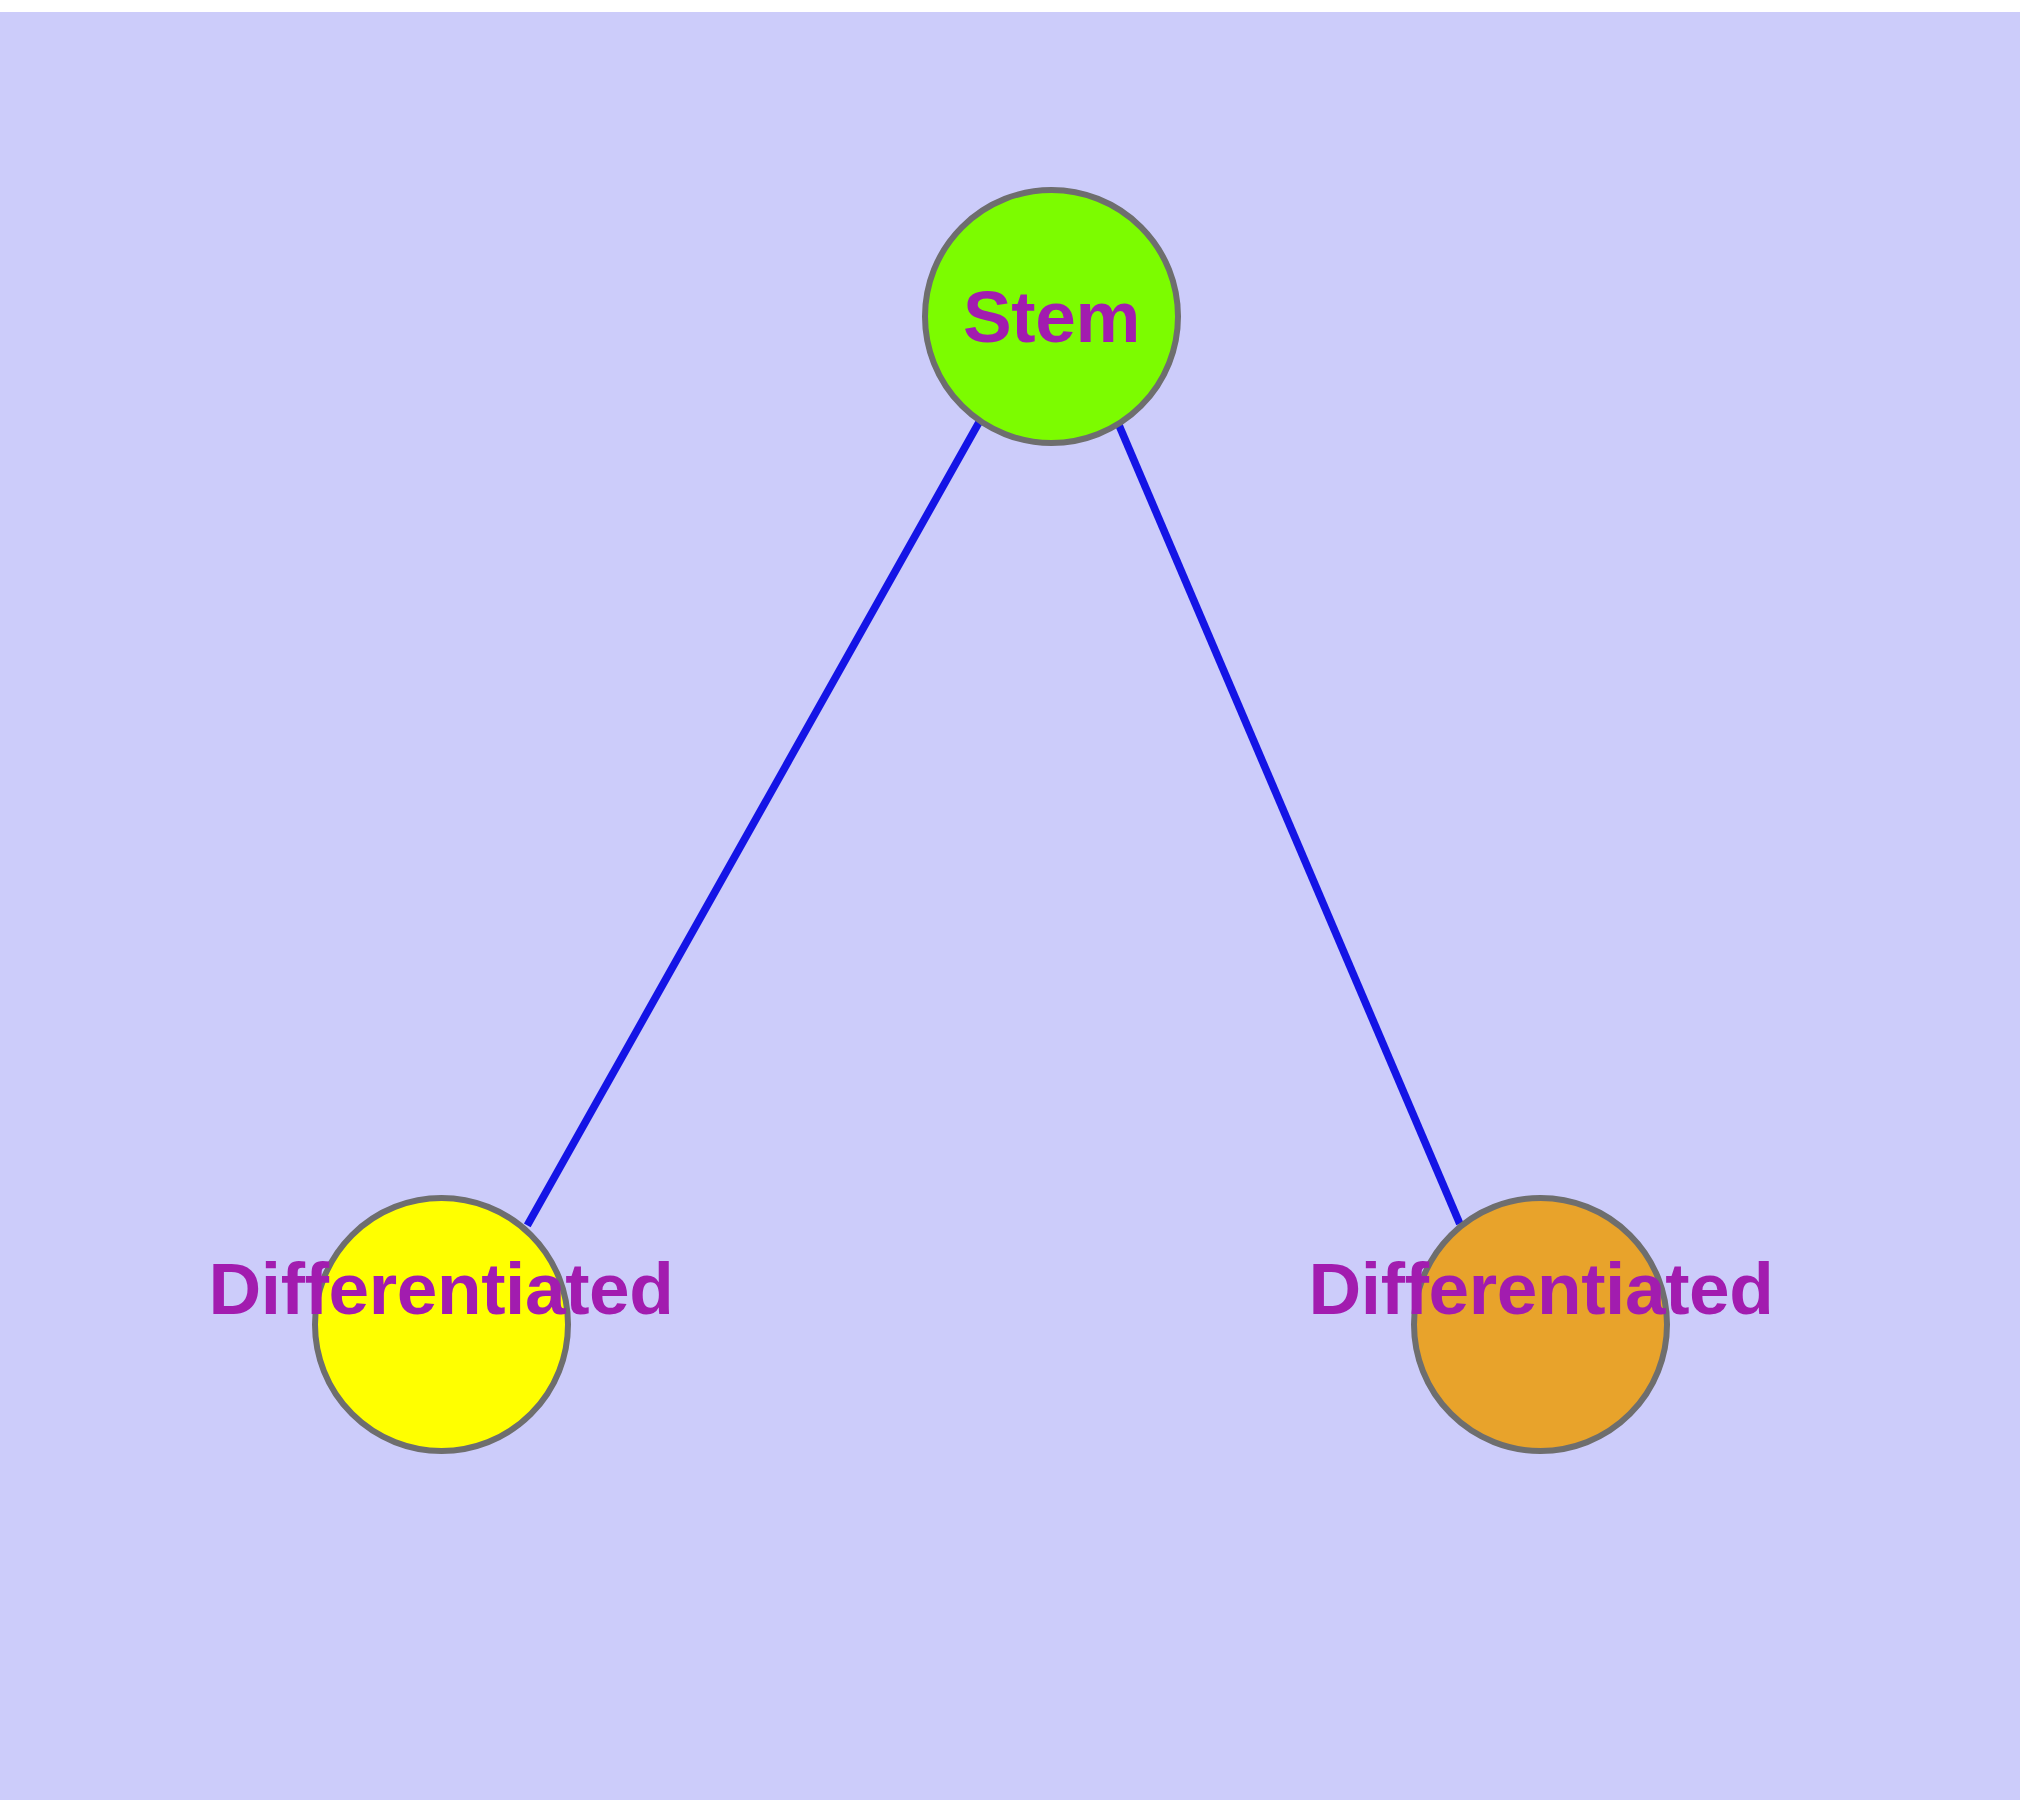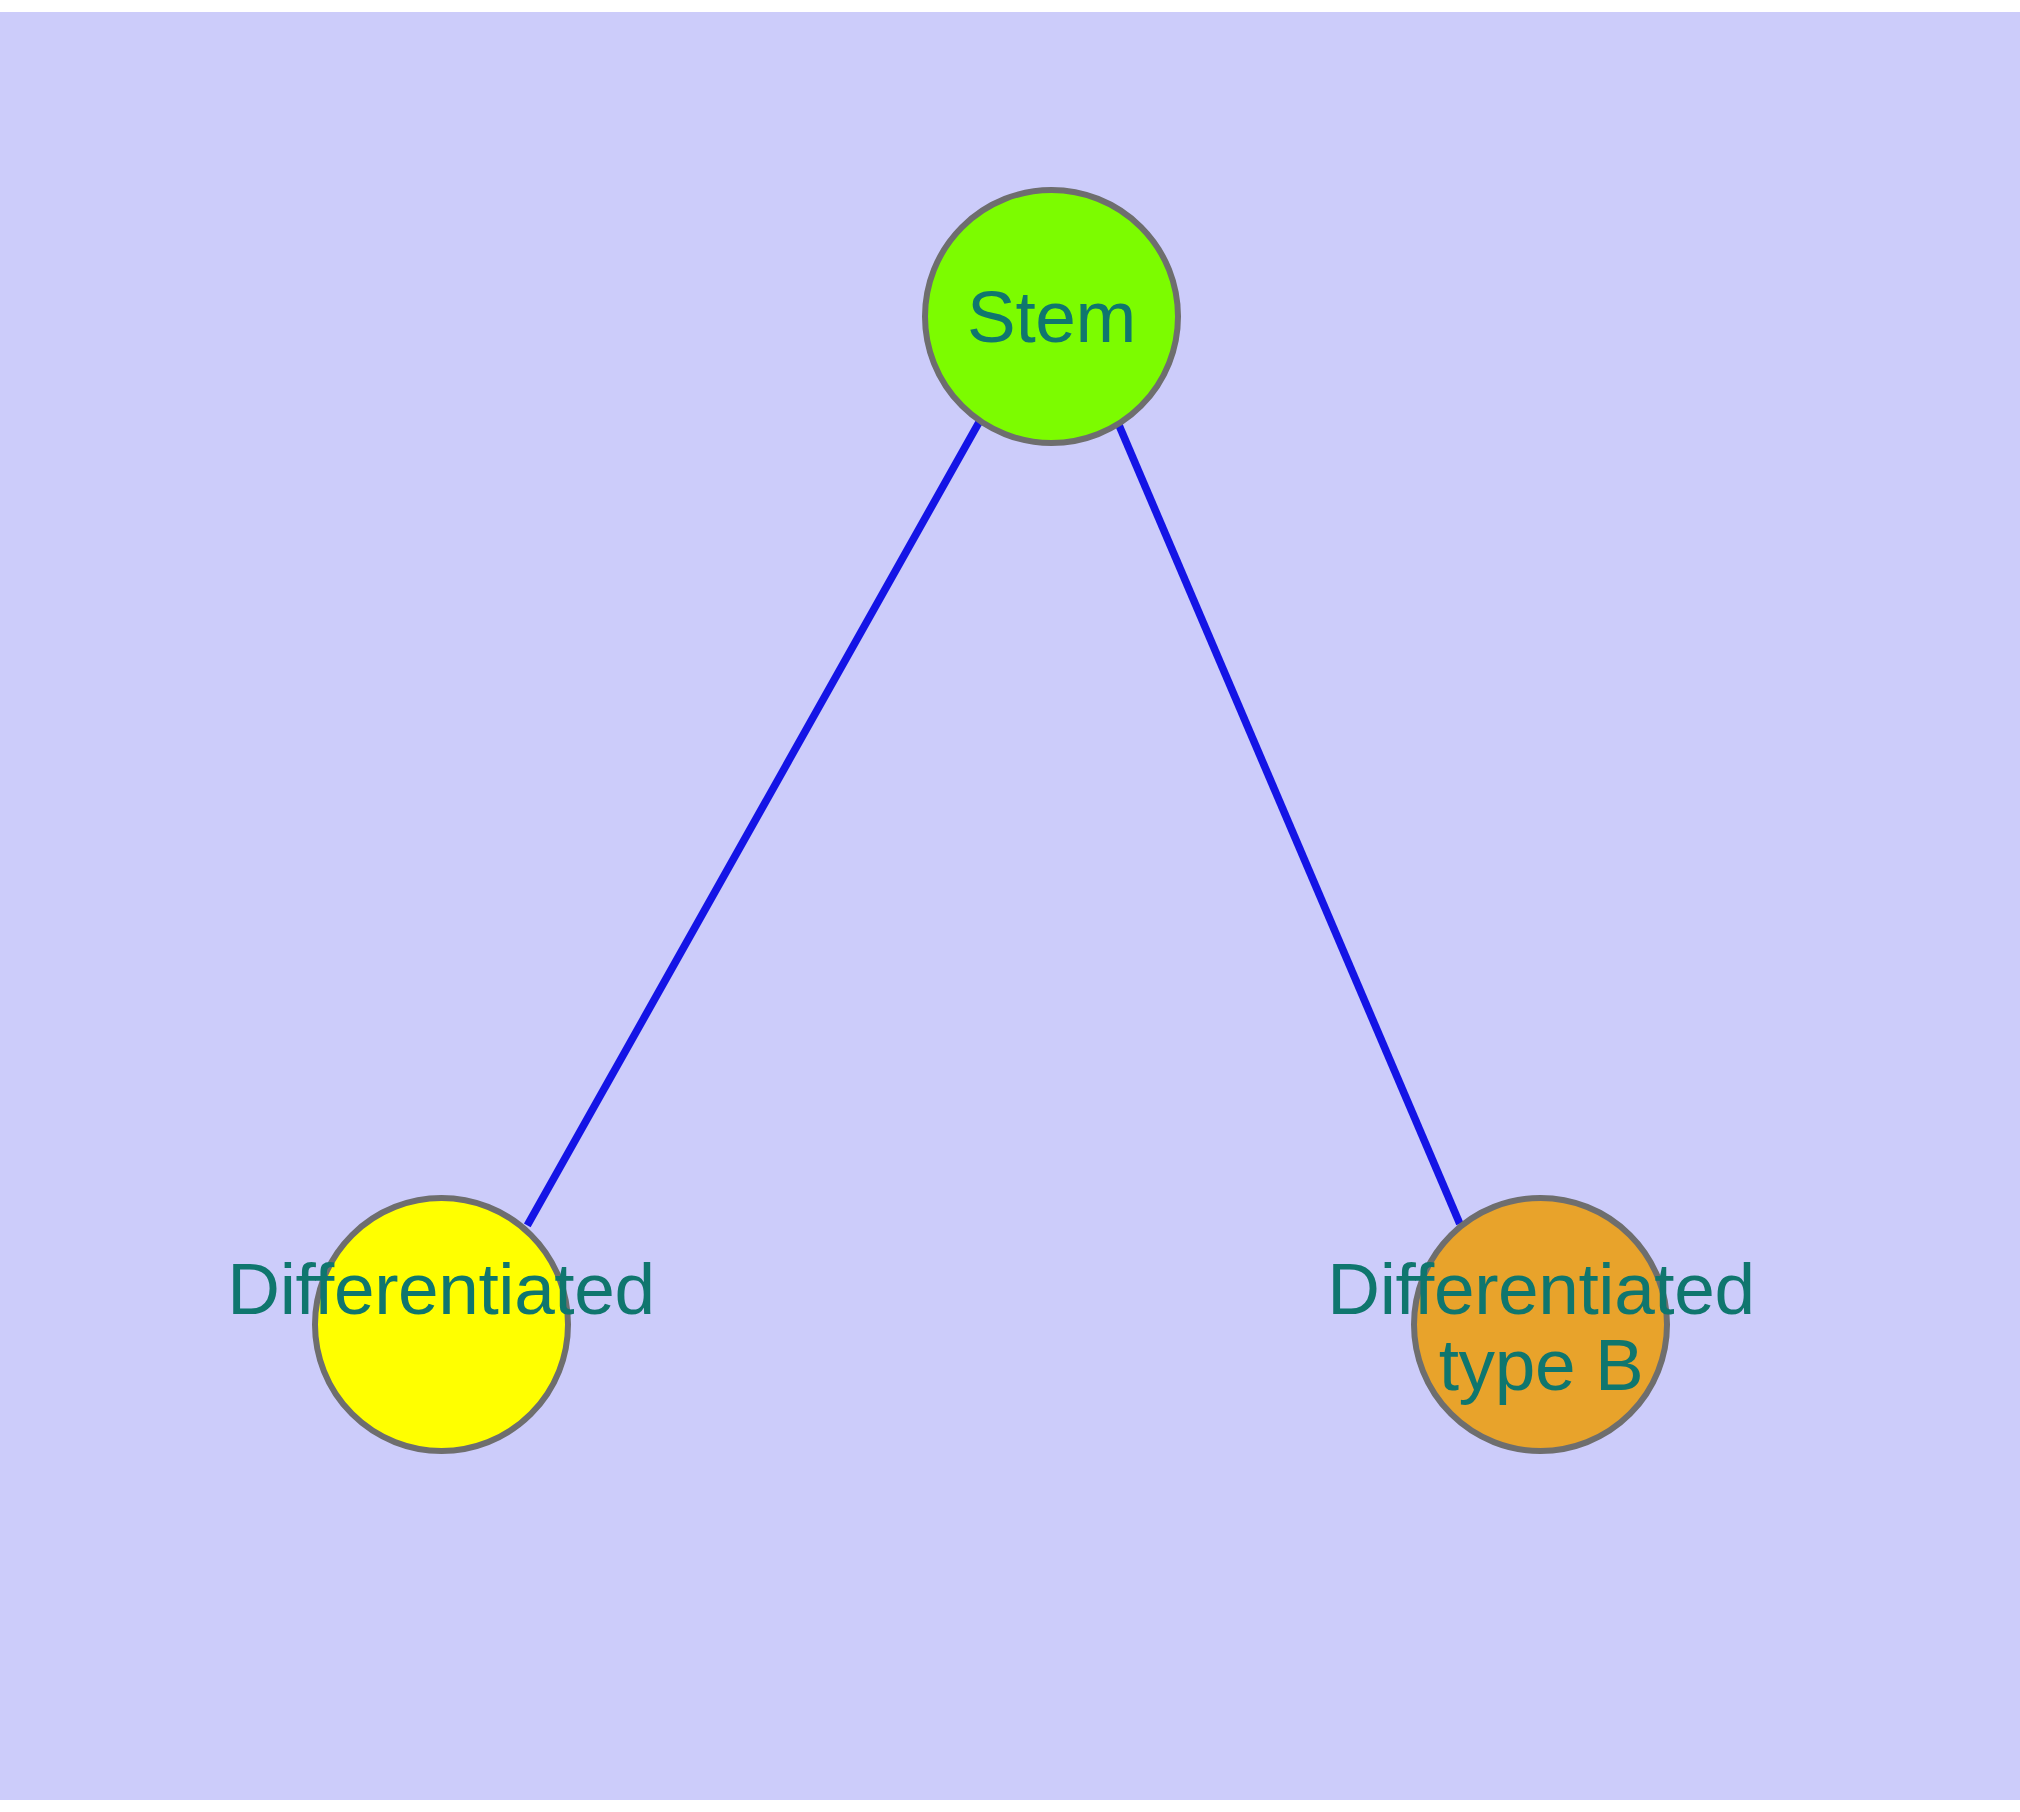--- a/index.html
+++ b/index.html
@@ -45,22 +45,22 @@
   .node {
     position: absolute;
     border-radius: 50%;
     box-sizing: border-box;
     border: 6px solid #6e6e6e;
   }
 
   .node-label {
     position: absolute;
     z-index: 3;
-    color: #0f766e;
-    font-weight: normal;
+    color: #a21caf;
+    font-weight: bold;
     text-align: center;
     white-space: nowrap;
     line-height: 1.04;
     letter-spacing: -0.4px;
   }
 
   
   #node-stem {
     left: 922px;
     top: 175px;
@@ -126,18 +126,17 @@
     <div class="node-label" id="label-stem">
       <div>Stem</div>
     </div>
 
     <div class="node-label" id="label-diff-a">
       <div>Differentiated</div>
     </div>
 
     <div class="node-label" id="label-diff-b">
       <div>Differentiated</div>
-      <div>type B</div>
     </div>
 
   </div>
 </div>
 
 
 </body></html>

